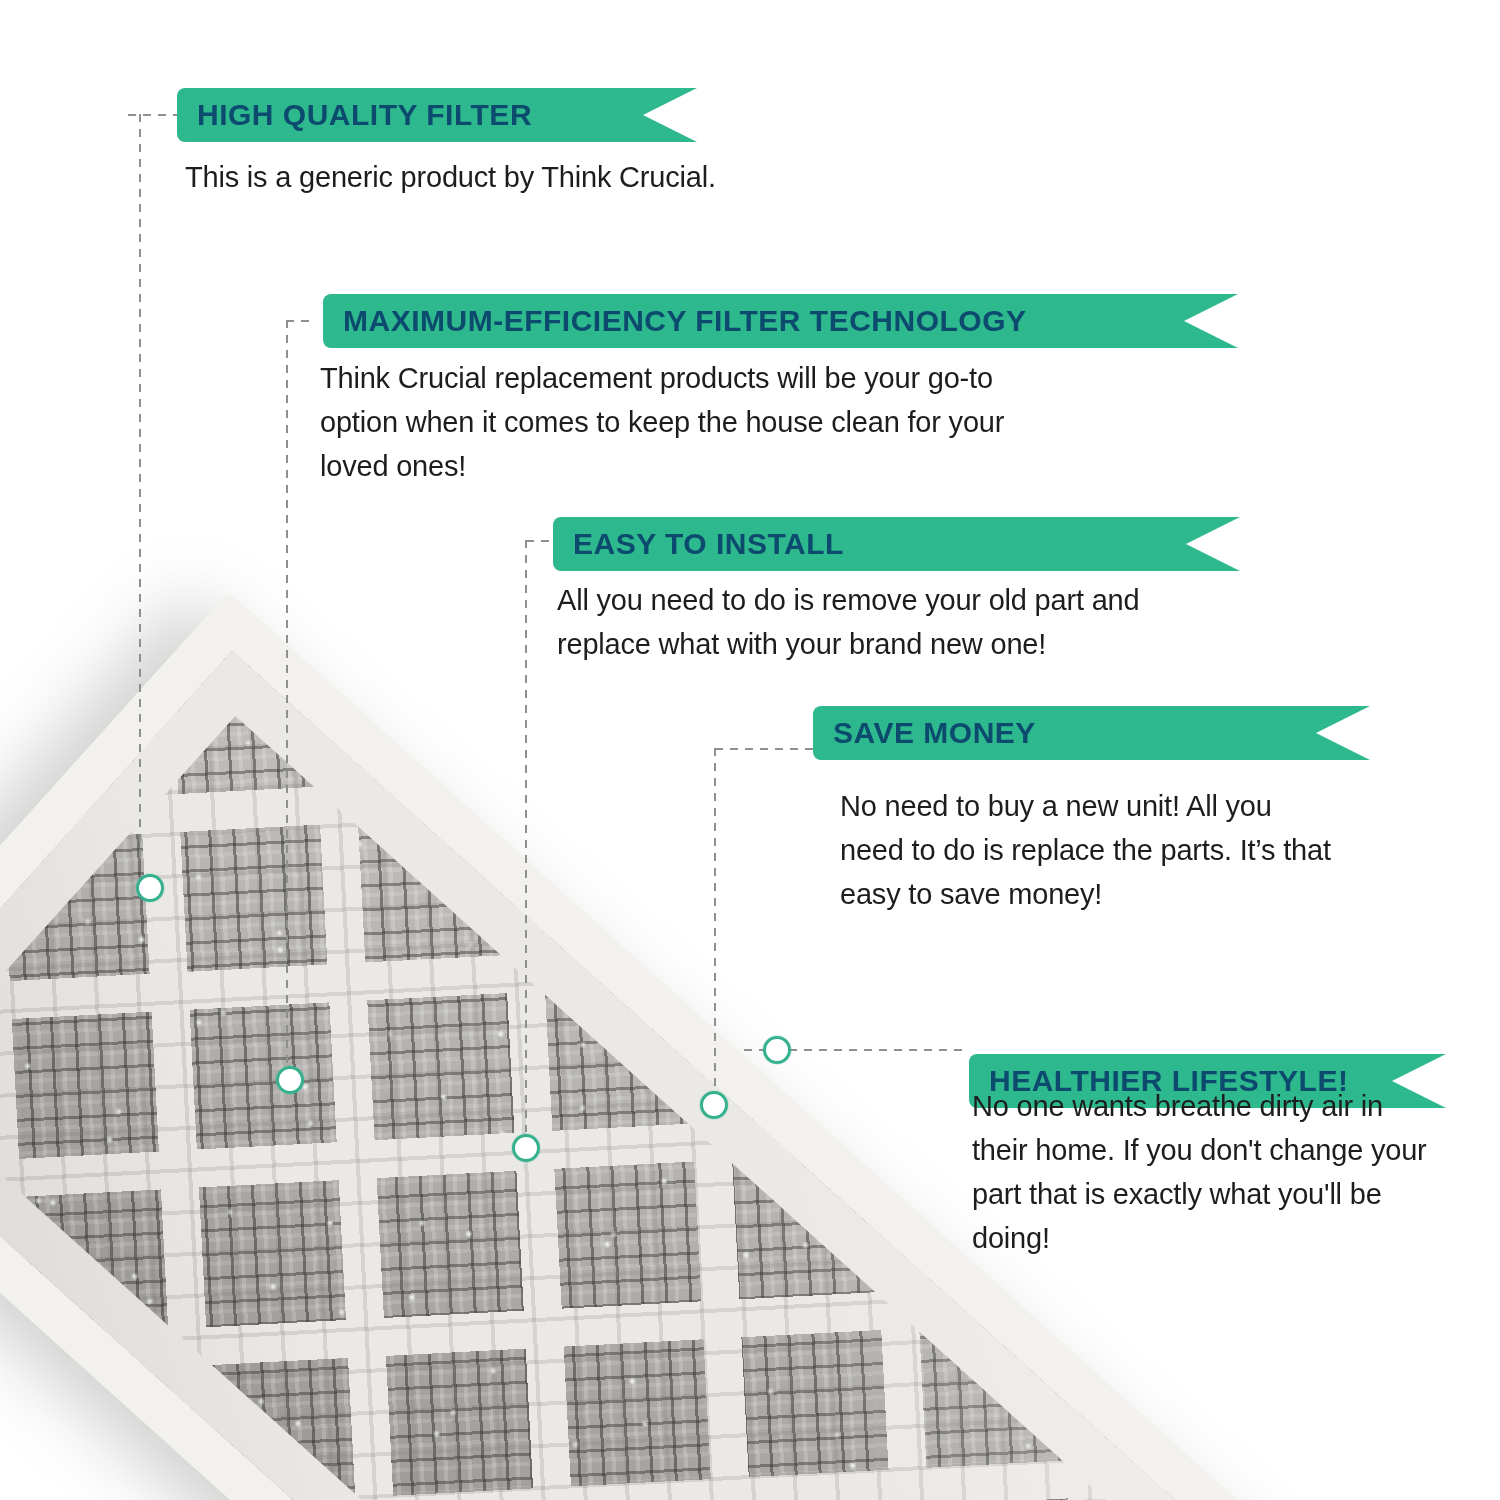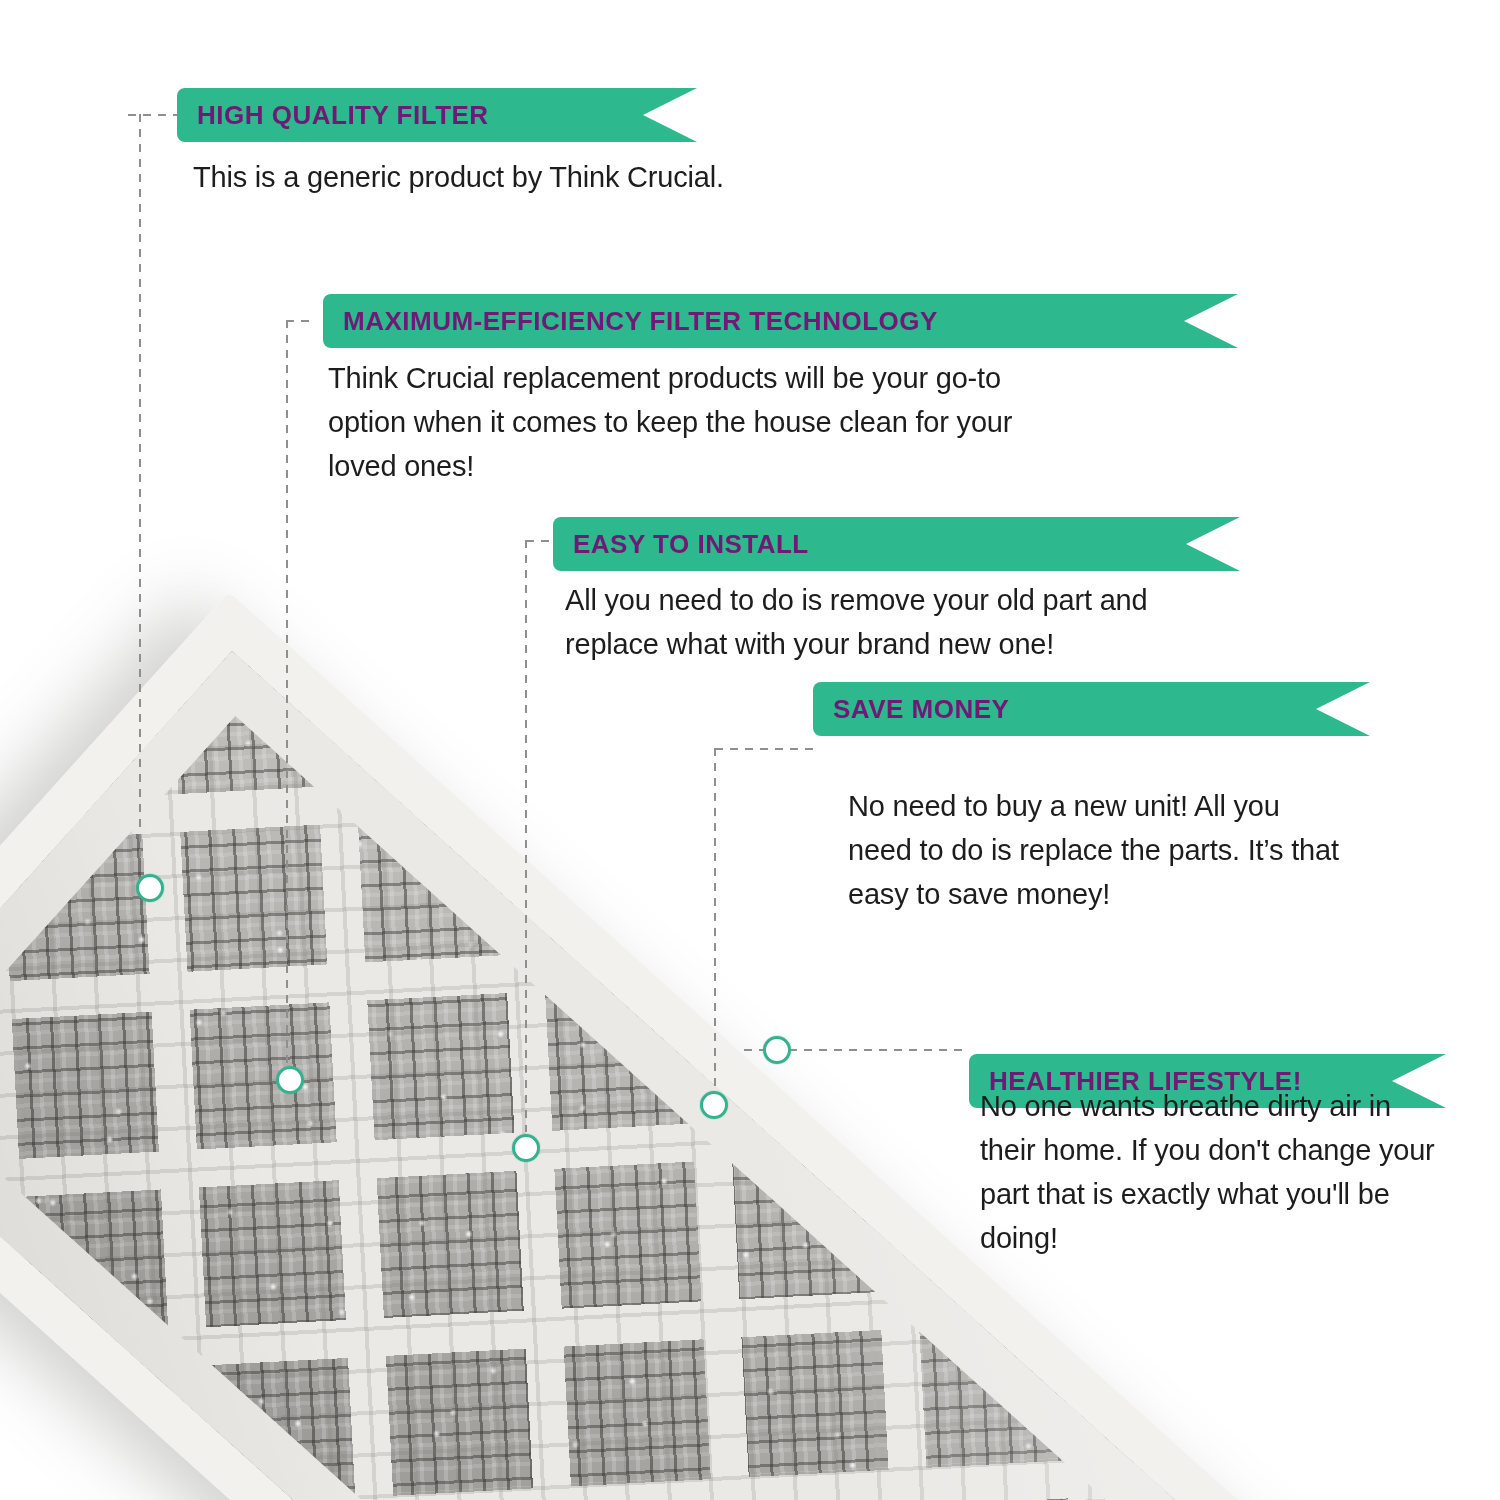--- a/index.html
+++ b/index.html
@@ -42,26 +42,26 @@
   .filter-shade  {
     position:absolute; inset:0;
     background:linear-gradient(210deg, rgba(255,255,255,.30) 0%, rgba(255,255,255,0) 35%, rgba(0,0,0,0) 70%, rgba(0,0,0,.07) 100%);
   }
 
   
   .ribbon {
     position:absolute; height:54px; background:#2db88d;
     border-radius:8px 0 0 8px;
     clip-path:polygon(0 0, 100% 0, calc(100% - 54px) 50%, 100% 100%, 0 100%);
-    color:#701a75; font-size:26px; font-weight:700; letter-spacing:.5px;
+    color:#0c4a6e; font-size:30px; font-weight:700; letter-spacing:.5px;
     line-height:54px; padding:0 70px 0 20px; white-space:nowrap;
   }
   .body-text {
     position:absolute; font-size:29px; line-height:44px; color:#1d1d1d;
-    letter-spacing:-.2px; white-space:pre-line;margin-left:8px;
+    letter-spacing:-.2px; white-space:pre-line;
   }
 
   
   .leader { position:absolute; }
   .leader.h { height:2px; background:repeating-linear-gradient(90deg,  #8f8f8f 0 8px, rgba(0,0,0,0) 8px 15px); }
   .leader.v { width:2px;  background:repeating-linear-gradient(180deg, #8f8f8f 0 8px, rgba(0,0,0,0) 8px 15px); }
   .marker {
     position:absolute; width:28px; height:28px; border-radius:50%;
     background:#ffffff; border:3px solid #35b18e;
     box-shadow:0 0 0 1px rgba(53,177,142,.15);
@@ -118,21 +118,21 @@
 
   <section>
     <div class="ribbon" style="left:553px;top:517px;width:687px">
       <span>EASY TO INSTALL</span>
     </div>
     <p class="body-text" style="left:557px;top:578px">All you need to do is remove your old part and
 replace what with your brand new one!</p>
   </section>
 
   <section>
-    <div class="ribbon" style="left:813px;top:682px;width:557px">
+    <div class="ribbon" style="left:813px;top:706px;width:557px">
       <span>SAVE MONEY</span>
     </div>
     <p class="body-text" style="left:840px;top:784px">No need to buy a new unit! All you
 need to do is replace the parts. It’s that
 easy to save money!</p>
   </section>
 
   <section>
     <div class="ribbon" style="left:969px;top:1054px;width:477px">
       <span>HEALTHIER LIFESTYLE!</span>

